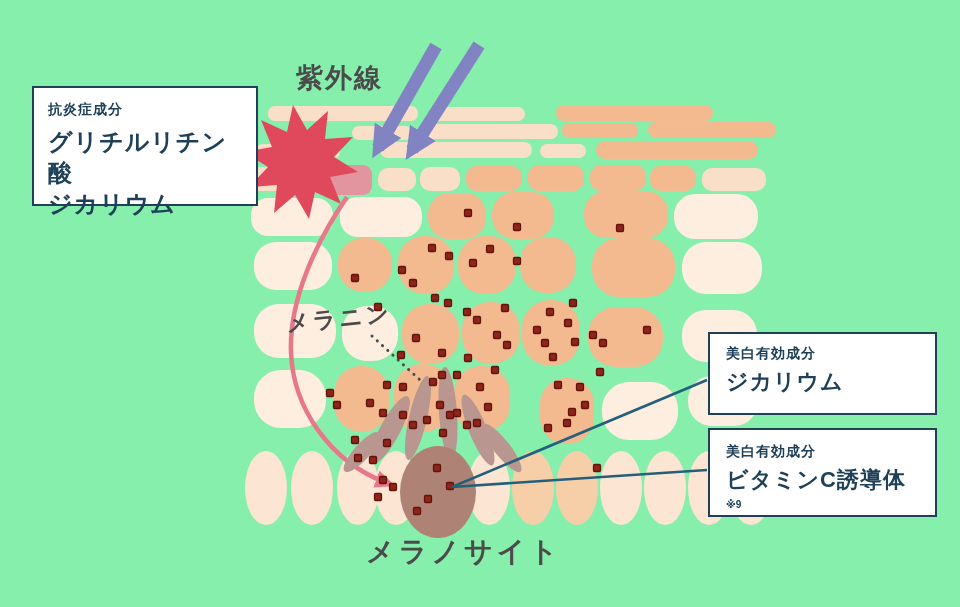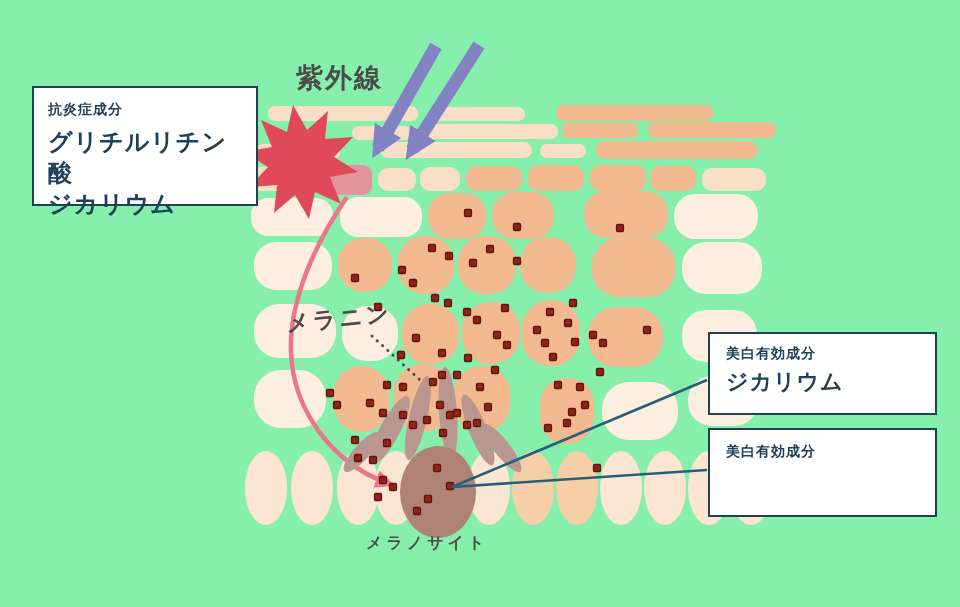--- a/index.html
+++ b/index.html
@@ -23,21 +23,21 @@
   .pointer-dotted{stroke:var(--c-gray-text);stroke-width:3;stroke-dasharray:0.1 7;stroke-linecap:round;fill:none;}
   .dendrite{fill:var(--c-dendrite);}
   .melanocyte{fill:var(--c-body);}
   .melanin-dot{fill:var(--c-melanin);stroke:var(--c-melanin-dark);stroke-width:1.3;}
   .callout-line{stroke:var(--c-teal);stroke-width:2.6;fill:none;}
 
   
   .lbl{position:absolute;color:var(--c-gray-text);font-weight:bold;white-space:nowrap;}
   .lbl-uv{left:296px;top:60px;font-size:27px;letter-spacing:2px;}
   .lbl-melanin{left:286px;top:303px;font-size:23px;letter-spacing:3px;transform:rotate(-6deg);}
-  .lbl-melanocyte{left:366px;top:533px;font-size:16px;letter-spacing:4px;}
+  .lbl-melanocyte{left:366px;top:533px;font-size:28px;letter-spacing:4px;}
 
   .callout{
     position:absolute;background:#fff;border:2px solid var(--c-navy);
     color:var(--c-navy);box-sizing:border-box;
   }
   .callout .cat{font-size:14px;font-weight:bold;letter-spacing:1px;}
   .callout .name{font-weight:bold;letter-spacing:1px;line-height:1.3;}
   .co-anti{left:32px;top:86px;width:226px;height:120px;padding:13px 14px;}
   .co-anti .name{font-size:24px;margin-top:7px;}
   .co-arbutin{left:708px;top:332px;width:229px;height:83px;padding:11px 16px;}
@@ -248,15 +248,18 @@
     </div>
   </div>
 
   <div class="callout co-arbutin">
     <div class="cat">美白有効成分</div>
     <div class="name">ジカリウム</div>
   </div>
 
   <div class="callout co-vitc">
     <div class="cat">美白有効成分</div>
+    <div class="name">
+      <span>ビタミンC誘導体</span><span class="sup">※9</span>
+    </div>
   </div>
 
 </div>
 
 </body></html>

